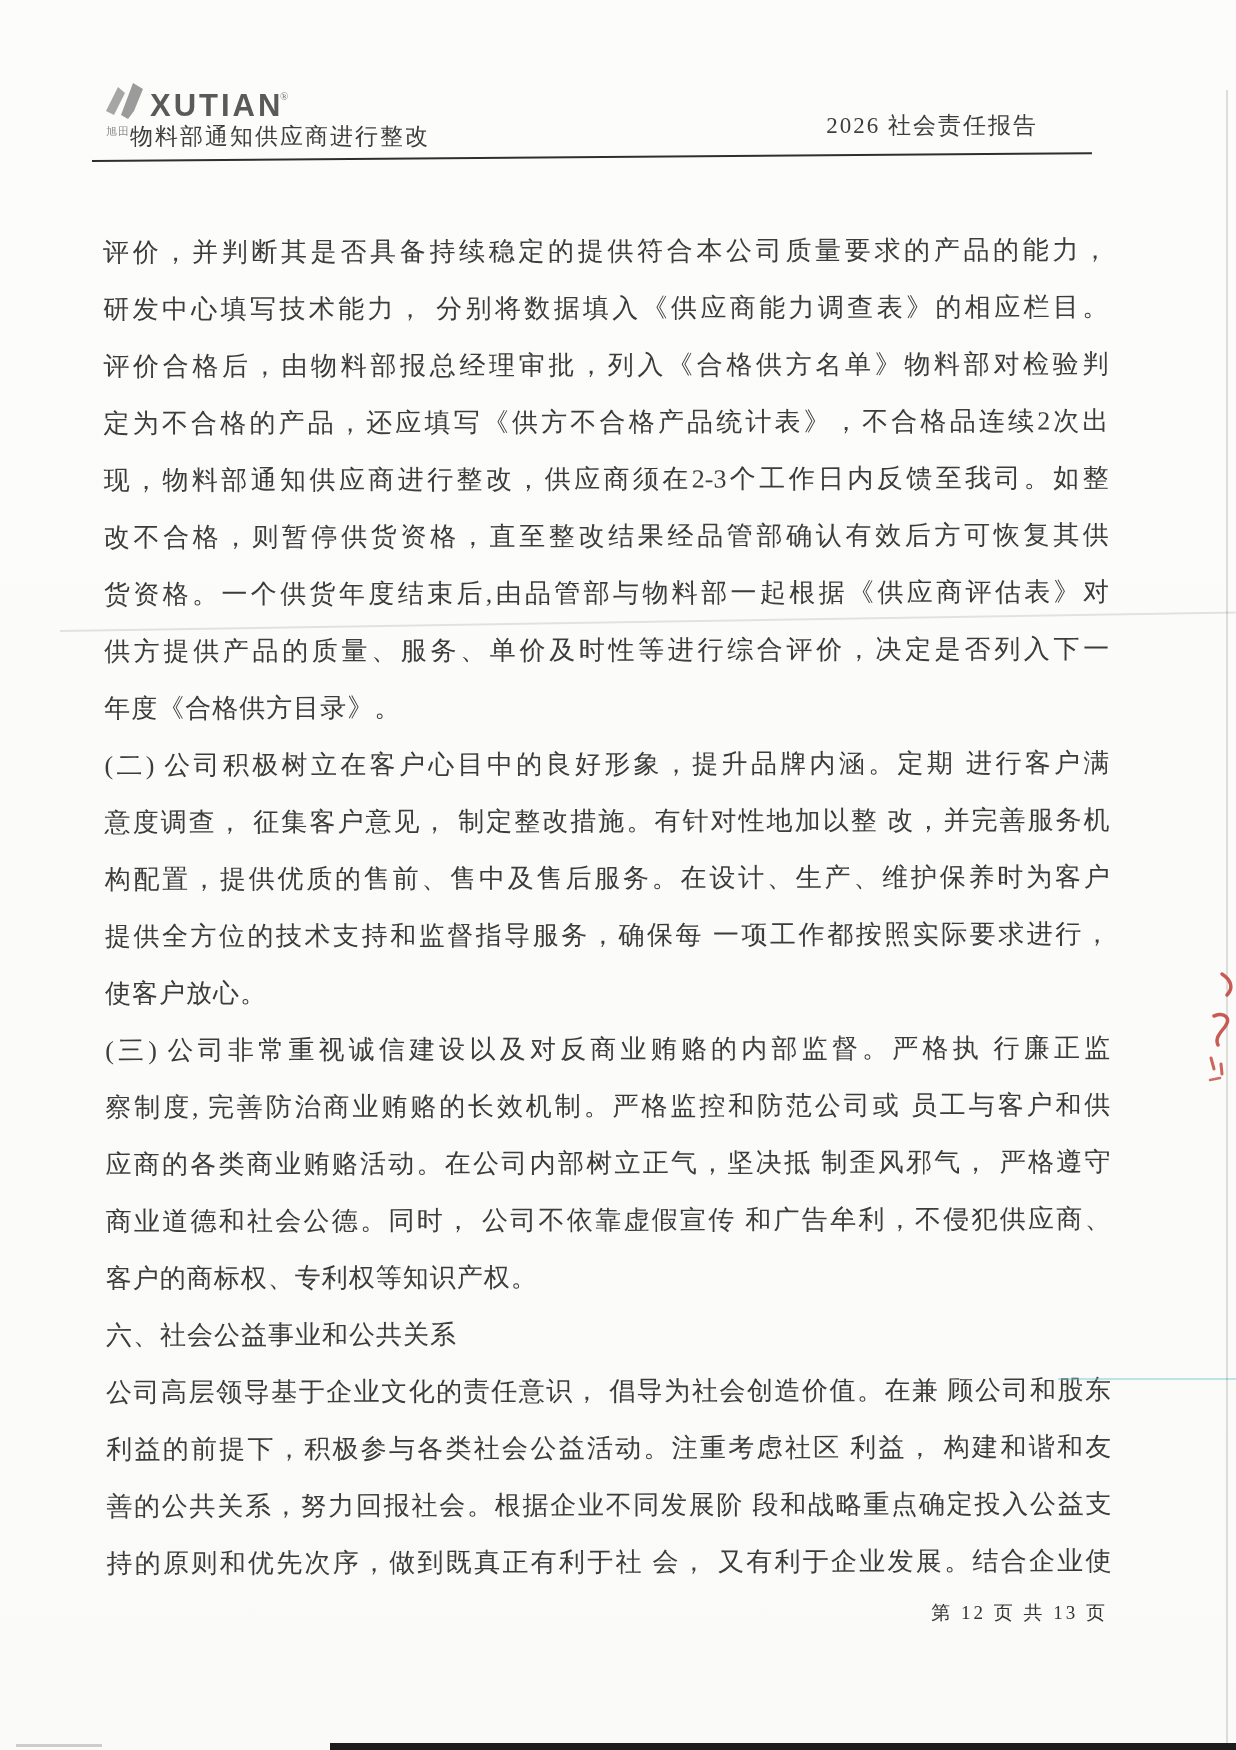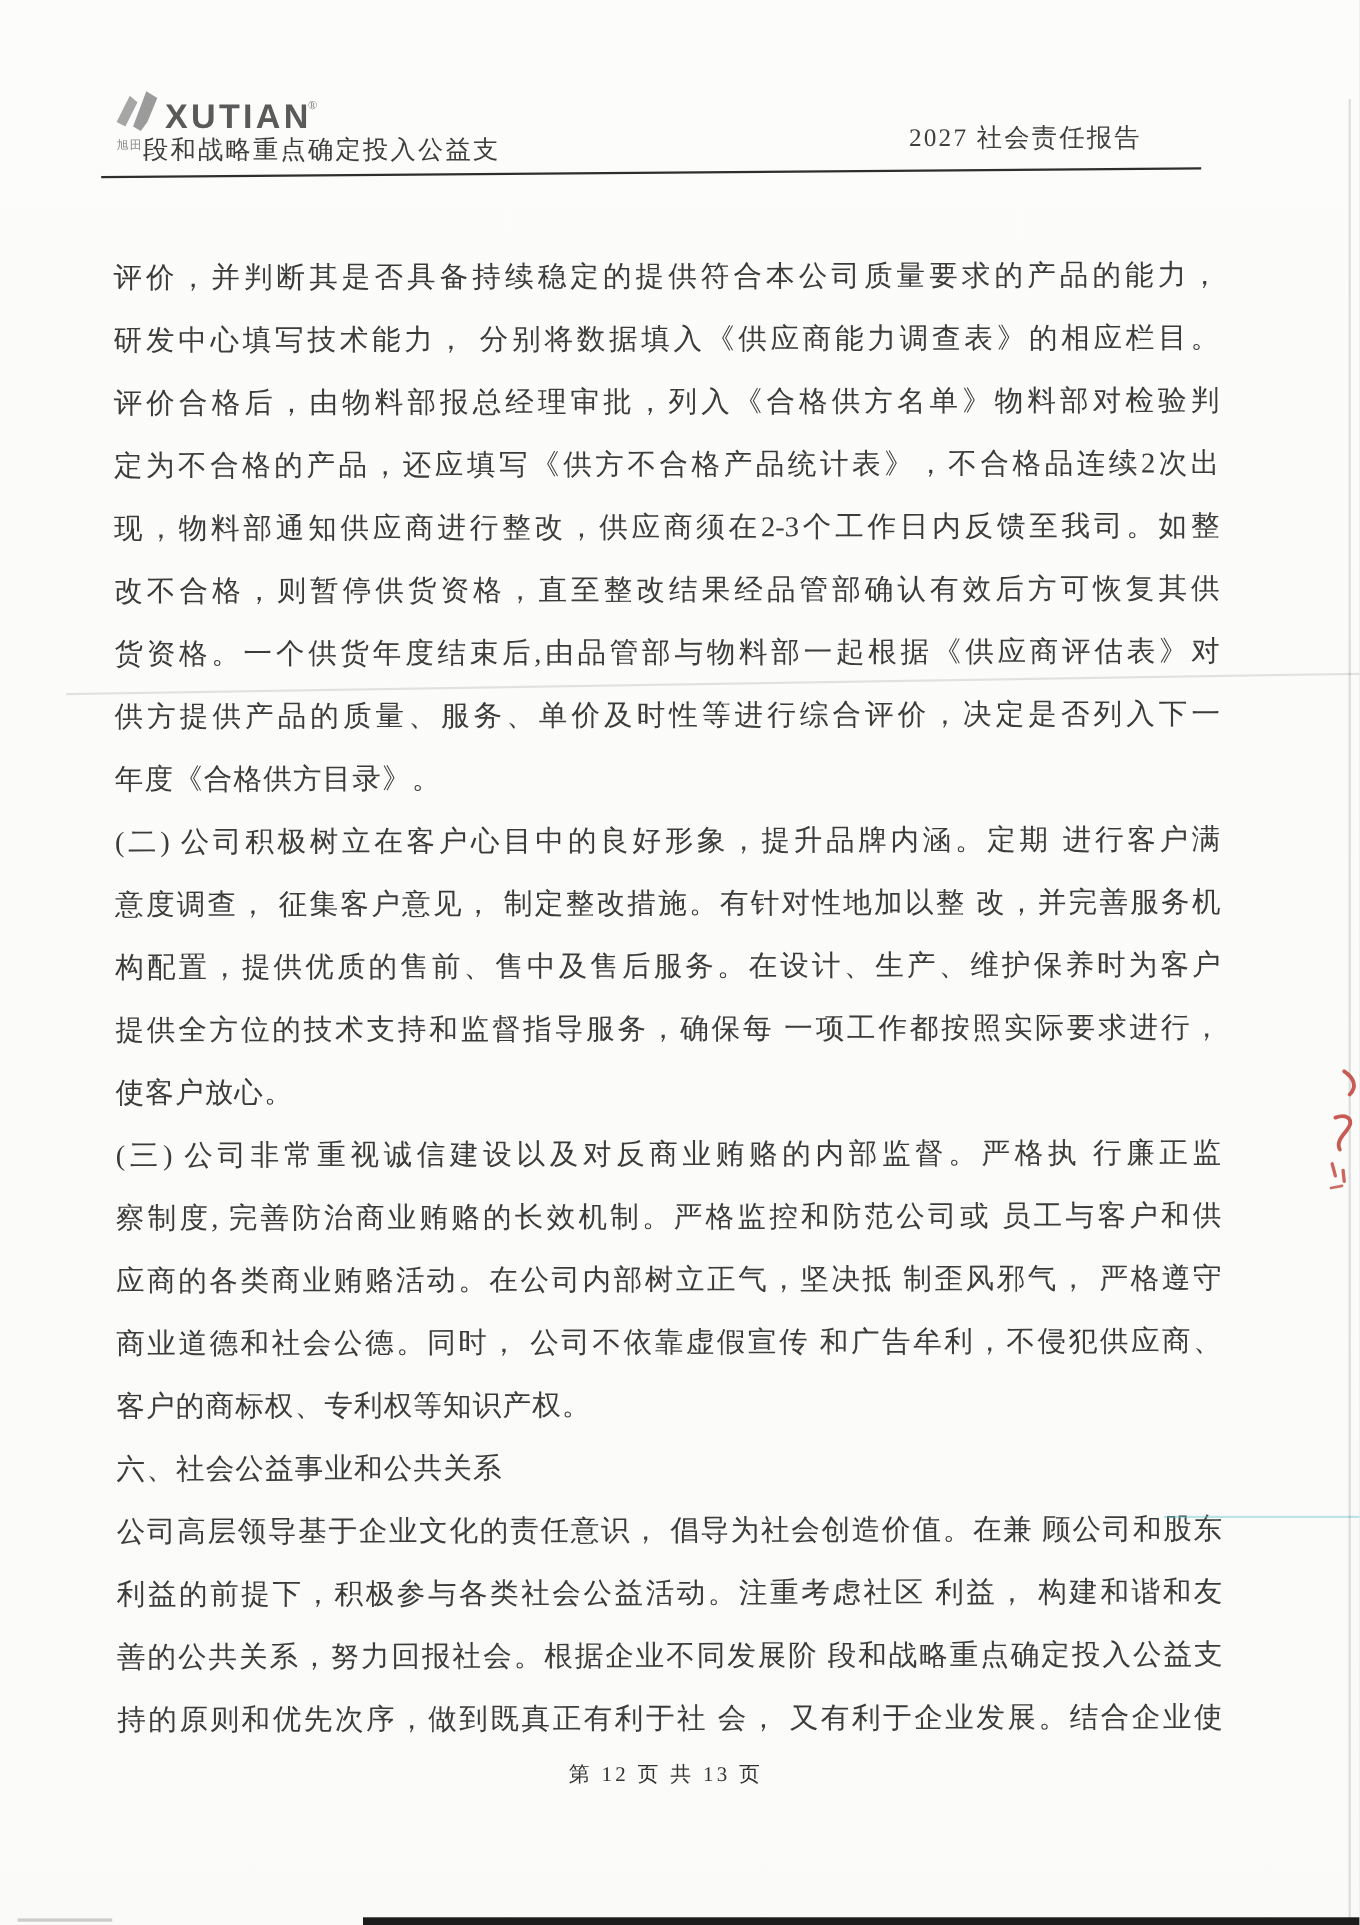--- a/index.html
+++ b/index.html
@@ -49,21 +49,21 @@
   }
   .line.fill{
     white-space:normal;
     text-align:justify;
     text-align-last:justify;
     letter-spacing:0;
   }
   
   .page-footer{
     position:absolute;left:103px;top:1600px;width:1005px;
-    text-align:center;font-size:19px;color:#333;letter-spacing:3px;
+    text-align:right;font-size:19px;color:#333;letter-spacing:3px;
   }
   
   .crease-1{
     position:absolute;left:60px;top:630px;width:1176px;height:2px;
     background:rgba(0,0,0,0.10);transform:rotate(-0.9deg);transform-origin:left center;
   }
   .crease-2{
     position:absolute;left:1058px;top:1378px;width:178px;height:2px;
     background:rgba(110,200,210,0.45);
   }
@@ -88,22 +88,22 @@
 
   <div class="logo-block">
     <svg class="logo-mark" width="44" height="44" viewBox="0 0 44 44">
       <path d="M2 31 L14 7 L21 13 L10 35 Z" fill="#a6a6a6"></path>
       <path d="M17 35 L29 3 L39 9 L30 31 L24 39 Z" fill="#9b9b9b"></path>
     </svg>
     <span class="logo-sub">旭田</span>
     <span class="logo-word">XUTIAN</span>
     <span class="logo-reg">®</span>
   </div>
-  <div class="company-name">段和战略重点确定投入公益支</div>
-  <div class="report-title">2027 社会责任报告</div>
+  <div class="company-name">物料部通知供应商进行整改</div>
+  <div class="report-title">2026 社会责任报告</div>
   <div class="header-rule"></div>
 
   <div class="body-text">
       <div class="line fill">评价，并判断其是否具备持续稳定的提供符合本公司质量要求的产品的能力，</div>
       <div class="line fill">研发中心填写技术能力， 分别将数据填入《供应商能力调查表》的相应栏目。</div>
       <div class="line fill">评价合格后，由物料部报总经理审批，列入《合格供方名单》物料部对检验判</div>
       <div class="line fill">定为不合格的产品，还应填写《供方不合格产品统计表》，不合格品连续2次出</div>
       <div class="line fill">现，物料部通知供应商进行整改，供应商须在2-3个工作日内反馈至我司。如整</div>
       <div class="line fill">改不合格，则暂停供货资格，直至整改结果经品管部确认有效后方可恢复其供</div>
       <div class="line fill">货资格。一个供货年度结束后,由品管部与物料部一起根据《供应商评估表》对</div>

